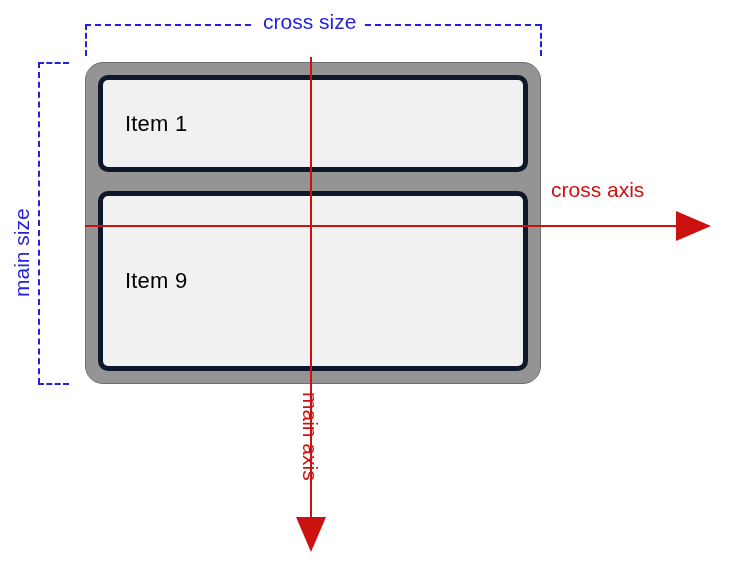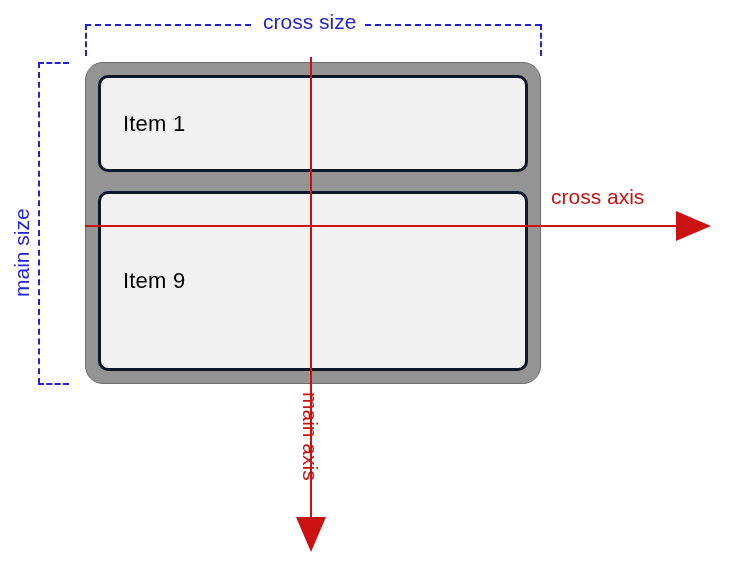--- a/index.html
+++ b/index.html
@@ -34,21 +34,21 @@
     padding: 12px;
     display: flex;
     flex-direction: column;
     justify-content: space-between;
     z-index: 2;
   }
 
   
   .flex-item {
     background: #f1f1f1;
-    border: 3px solid #0f172a;
+    border: 5px solid #0f172a;
     border-radius: 10px;
     box-sizing: border-box;
     display: flex;
     align-items: center;
     padding-left: 22px;
     color: #000000;
     font-size: 22px;
     letter-spacing: .2px;
   }
   .item-1 { height: 97px; }
@@ -94,21 +94,21 @@
   }
   .axis-label {
     position: absolute;
     color: #cc1111;
     font-size: 21px;
     white-space: nowrap;
     z-index: 6;
   }
   .cross-axis-label {
     left: 551px;
-    top: 185px;
+    top: 178px;
   }
   .main-axis-label {
     left: 322px;
     top: 392px;
     transform-origin: left top;
     transform: rotate(90deg);
   }
 
   
   .bracket {

